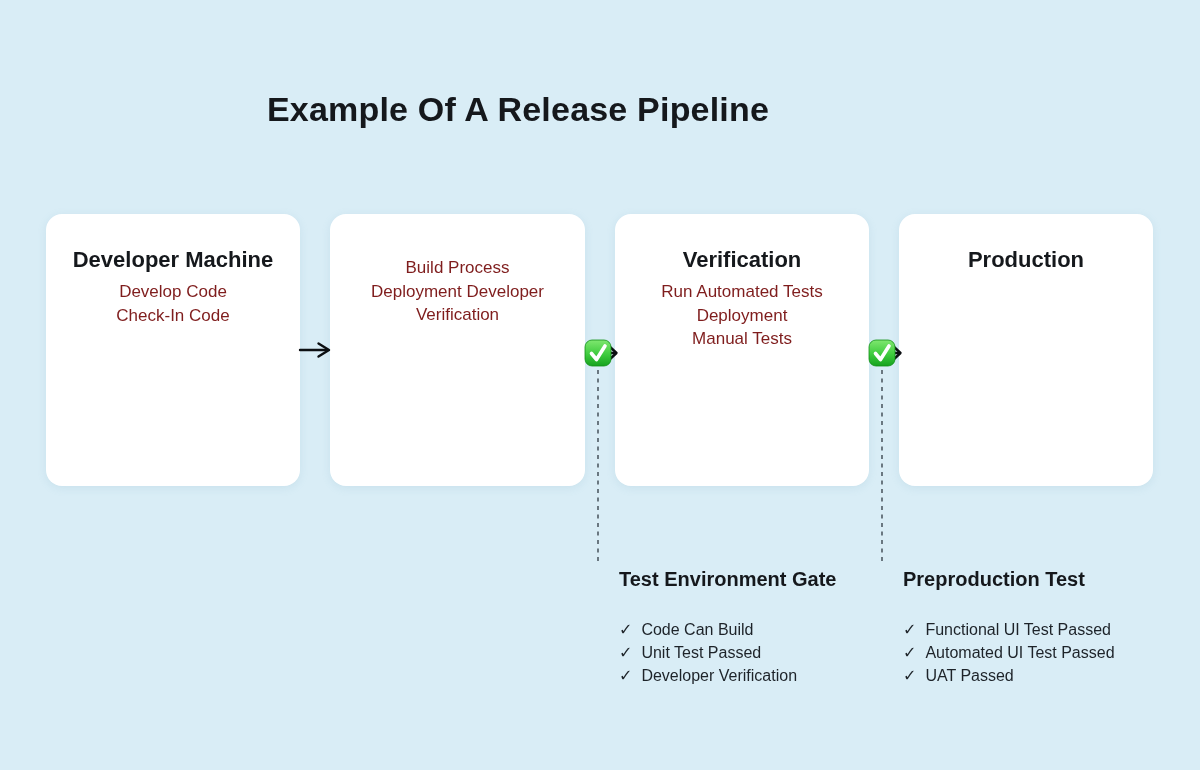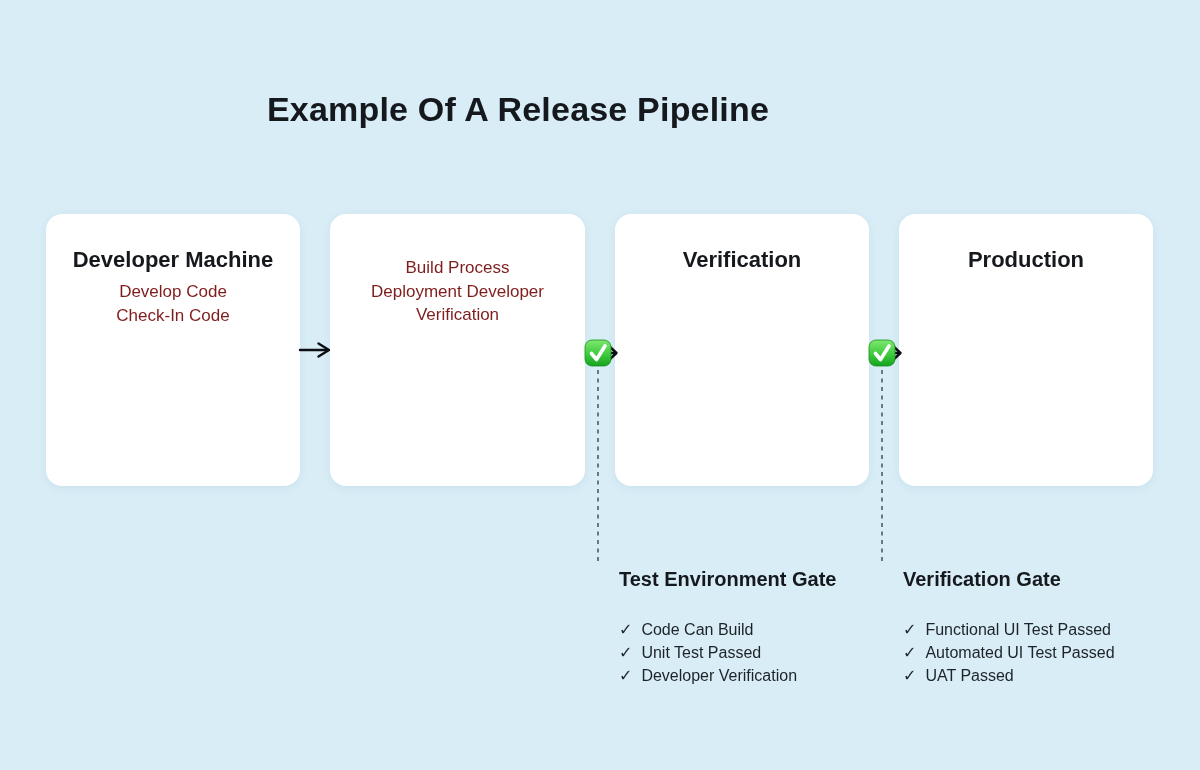--- a/index.html
+++ b/index.html
@@ -107,20 +107,25 @@
   <div class="card card2">
     <div class="card-body">
       <div>Build Process</div>
       <div>Deployment Developer</div>
       <div>Verification</div>
     </div>
   </div>
 
   <div class="card card3">
     <div class="card-title">Verification</div>
+    <div class="card-body">
+      <div>Run Automated Tests</div>
+      <div>Deployment</div>
+      <div>Manual Tests</div>
+    </div>
   </div>
 
   <div class="card card4">
     <div class="card-title">Production</div>
   </div>
 
   <svg class="overlay-svg" viewBox="0 0 1200 770" xmlns="http://www.w3.org/2000/svg">
     <defs>
       <linearGradient id="badgeGreen" x1="0" y1="0" x2="0" y2="1">
         <stop offset="0" stop-color="#7fe76f"></stop>
@@ -171,21 +176,21 @@
         <span>Unit Test Passed</span>
       </li>
       <li>
         <span class="check-glyph">✓</span>
         <span>Developer Verification</span>
       </li>
     </ul>
   </div>
 
   <div class="gate gate2">
-    <div class="gate-title">Verification Gate</div>
+    <div class="gate-title">Preproduction Test</div>
     <ul class="gate-list">
       <li>
         <span class="check-glyph">✓</span>
         <span>Functional UI Test Passed</span>
       </li>
       <li>
         <span class="check-glyph">✓</span>
         <span>Automated UI Test Passed</span>
       </li>
       <li>

